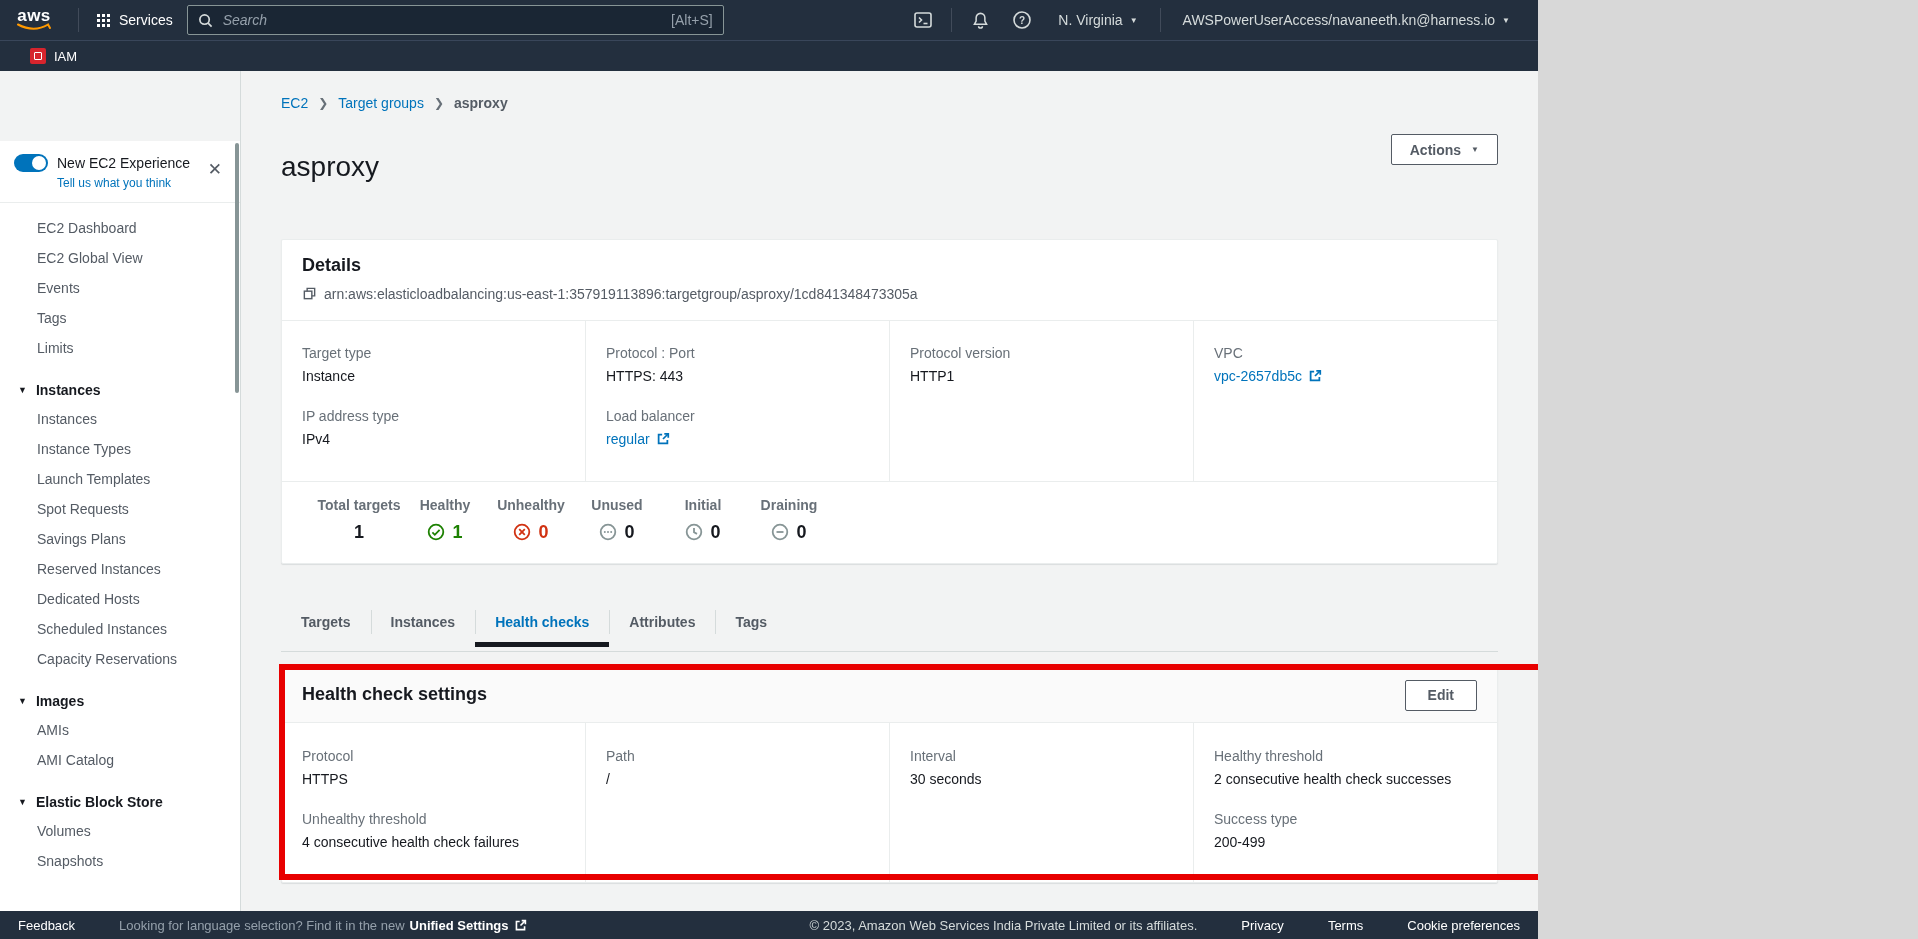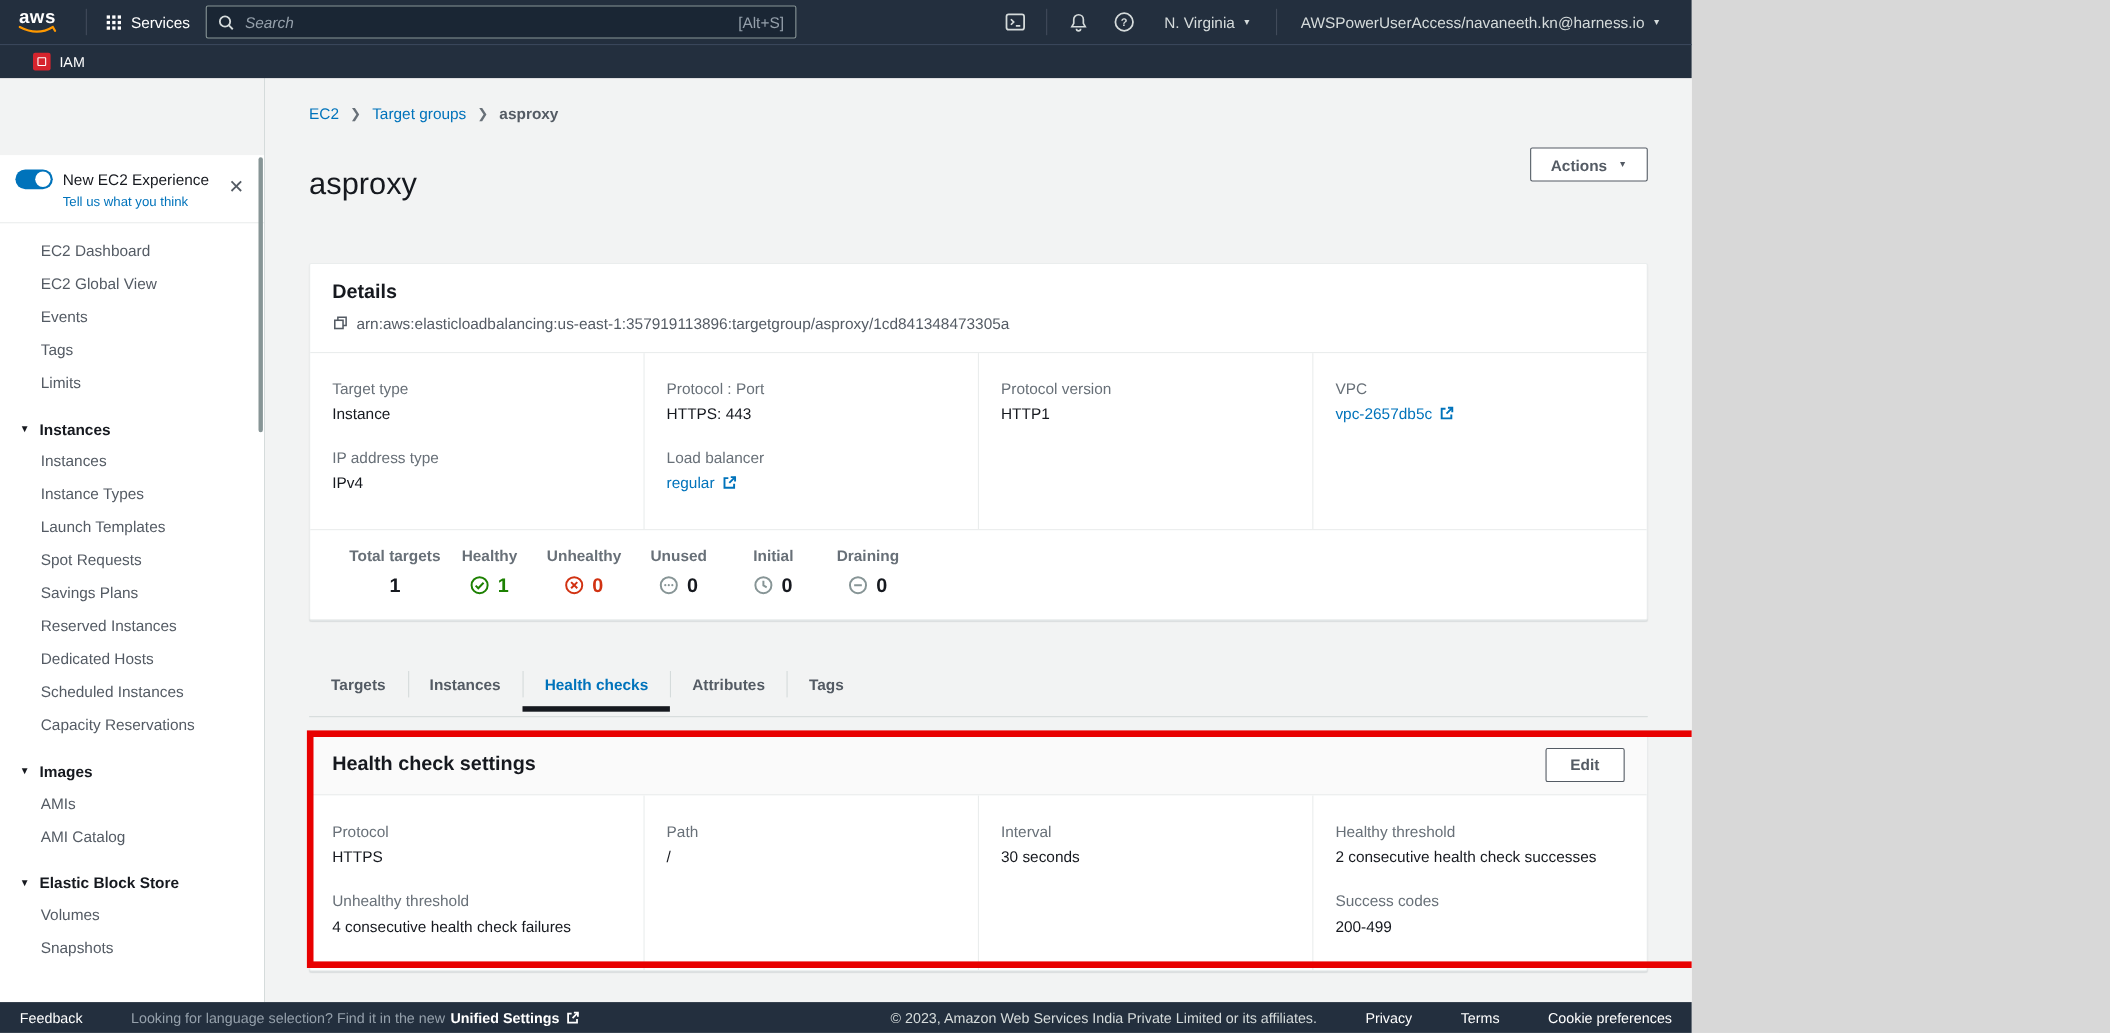--- a/index.html
+++ b/index.html
@@ -424,21 +424,21 @@
             <div class="field-label">Interval</div>
             <div class="field-value">30 seconds</div>
           </div>
         </div>
         <div class="hc-col">
           <div class="field">
             <div class="field-label">Healthy threshold</div>
             <div class="field-value">2 consecutive health check successes</div>
           </div>
           <div class="field">
-            <div class="field-label">Success codes</div>
+            <div class="field-label">Success type</div>
             <div class="field-value">200-499</div>
           </div>
         </div>
       </div>
     </section>
   </div>
 
   <div class="footer">
     <span class="footer-feedback">Feedback</span>
     <span class="footer-lang">

